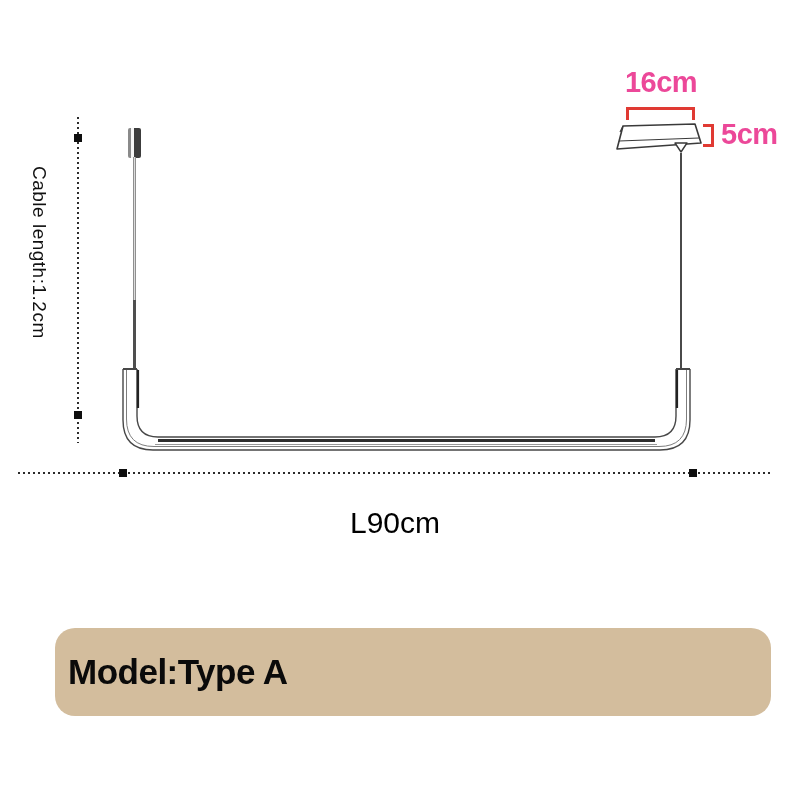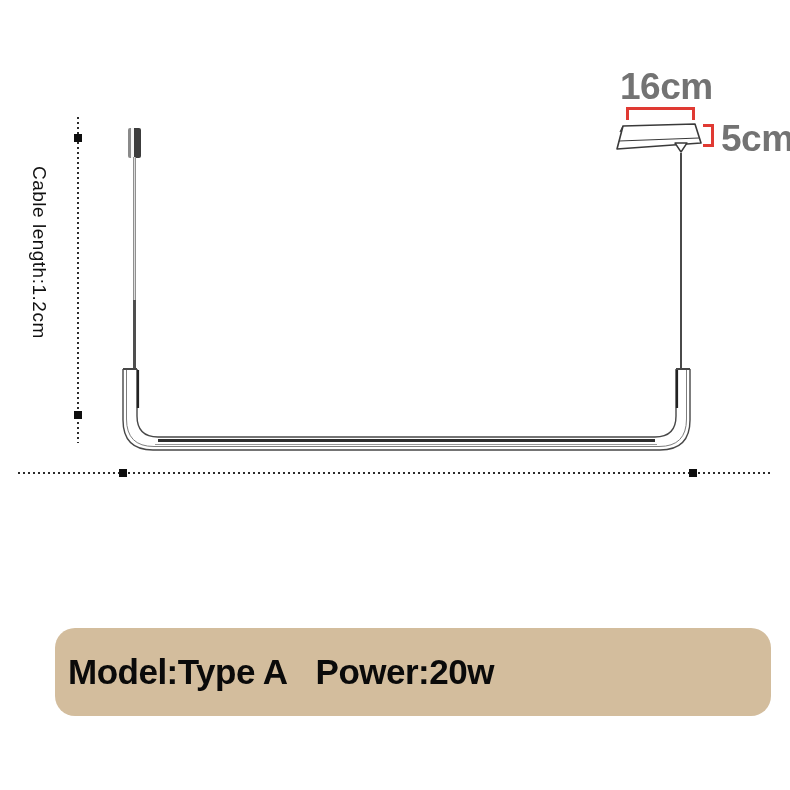--- a/index.html
+++ b/index.html
@@ -20,21 +20,21 @@
   .m-top{left:74px;top:134px;}
   .m-bot{left:74px;top:411px;}
   .m-left{left:119px;top:469px;}
   .m-right{left:689px;top:469px;}
   
   .cable-label{
     position:absolute;left:28px;top:166px;height:170px;
     writing-mode:vertical-rl;font-size:19px;color:#111;letter-spacing:0.5px;white-space:nowrap;
   }
   
-  .red-text{position:absolute;color:#737373;font-weight:bold;font-size:37px;letter-spacing:-0.5px;}
+  .red-text{position:absolute;color:#ec4899;font-weight:bold;font-size:29px;letter-spacing:-0.5px;}
   .dim16{left:620px;top:66px;width:82px;text-align:center;}
   .dim5{left:721px;top:118px;}
   .bracket16{
     position:absolute;left:626px;top:107px;width:69px;height:13px;
     border-top:3px solid #e03a33;border-left:3px solid #e03a33;border-right:3px solid #e03a33;
     box-sizing:border-box;
   }
   .bracket5{
     position:absolute;left:703px;top:124px;width:11px;height:23px;
     border-top:3px solid #e03a33;border-right:3px solid #e03a33;border-bottom:3px solid #e03a33;
@@ -98,19 +98,19 @@
     <line x1="40" y1="84.5" x2="542" y2="84.5" stroke="#9a9a9a" stroke-width="1"></line>
     <line x1="23" y1="10" x2="23" y2="48" stroke="#222222" stroke-width="2.2"></line>
     <line x1="562" y1="10" x2="562" y2="48" stroke="#222222" stroke-width="2.2"></line>
     <line x1="8" y1="9" x2="22" y2="9" stroke="#474747" stroke-width="2"></line>
     <line x1="561" y1="9" x2="575" y2="9" stroke="#474747" stroke-width="2"></line>
   </svg>
 
   <div class="hdots"></div>
   <div class="marker m-left"></div>
   <div class="marker m-right"></div>
+  <div class="l90">L90cm</div>
 
   <div class="banner">
     <span>Model:Type A</span>
-    <span>Power:20w</span>
   </div>
 
 </div>
 
 </body></html>

